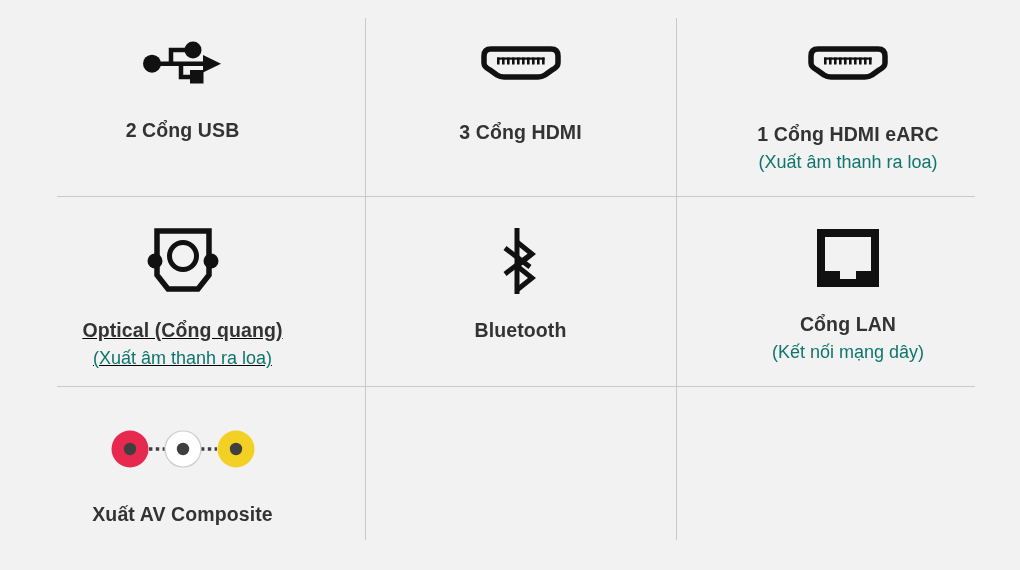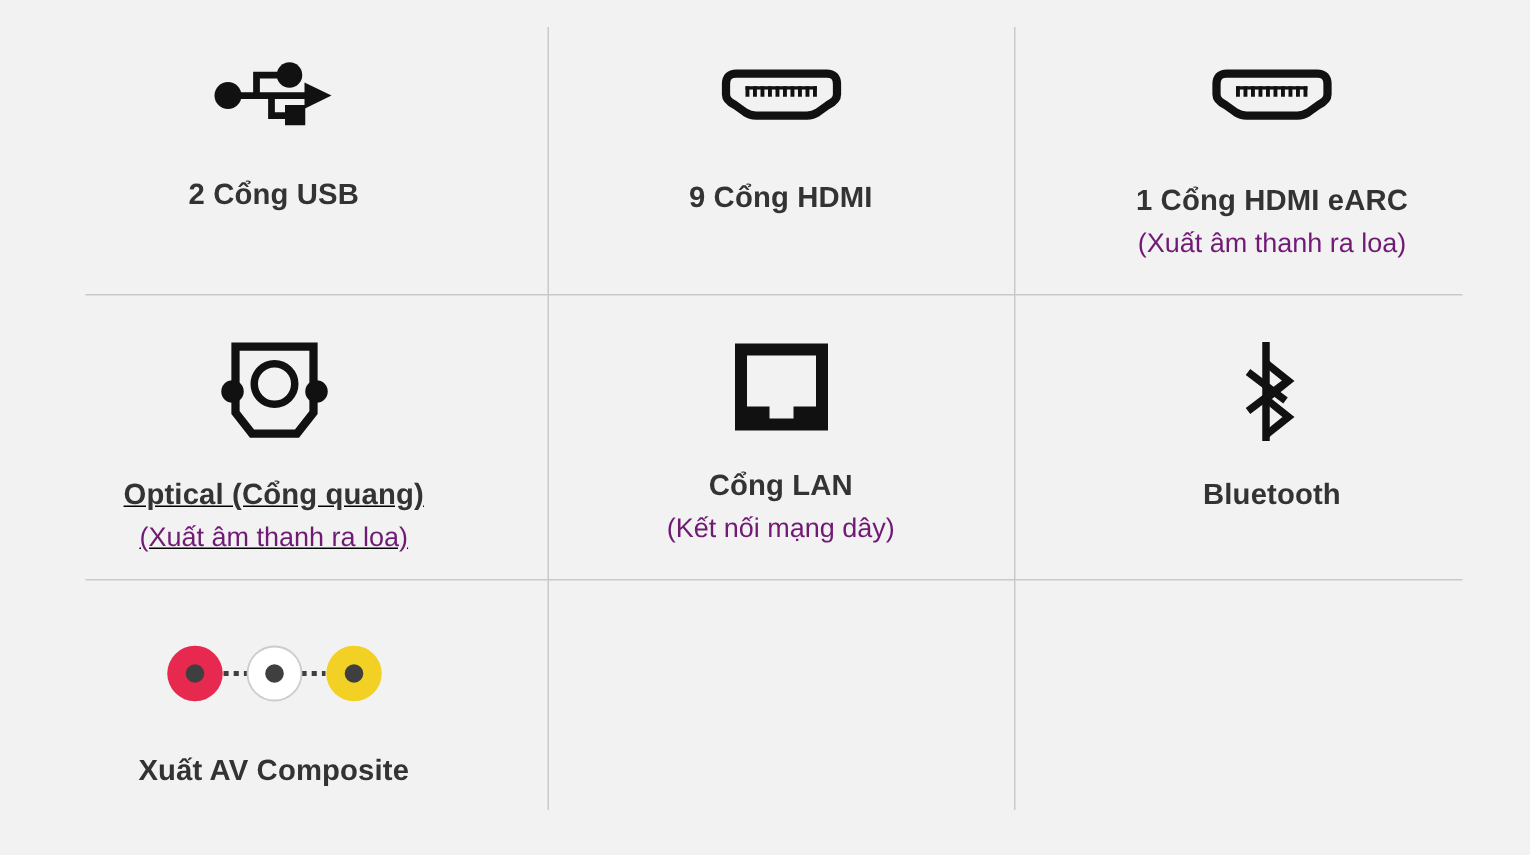--- a/index.html
+++ b/index.html
@@ -70,21 +70,21 @@
   .title {
     font-size: 19.5px;
     font-weight: bold;
     color: #333333;
     letter-spacing: 0.1px;
     white-space: nowrap;
   }
   .subtitle {
     font-size: 18px;
     font-weight: normal;
-    color: #701a75;
+    color: #0f766e;
     margin-top: 4px;
     white-space: nowrap;
   }
 
   
   .c-usb  .icon-wrap { margin-top: 24px; }
   .c-usb  .labels    { margin-top: 16px; }
 
   .c-hdmi .icon-wrap { margin-top: 24px; }
   .c-hdmi .labels    { margin-top: 18px; }
@@ -149,21 +149,21 @@
           <rect x="44" y="11.5" width="2.6" height="7"></rect>
           <rect x="49" y="11.5" width="2.6" height="7"></rect>
           <rect x="54" y="11.5" width="2.6" height="7"></rect>
           <rect x="59" y="11.5" width="2.6" height="7"></rect>
           <rect x="64" y="11.5" width="2.6" height="7"></rect>
           <rect x="19" y="11.5" width="47.6" height="2.2"></rect>
         </g>
       </svg>
     </div>
     <div class="labels">
-      <div class="title">9 Cổng HDMI</div>
+      <div class="title">3 Cổng HDMI</div>
     </div>
   </div>
 
   <div class="cell c-earc">
     <div class="icon-wrap">
       <svg width="86" height="34" viewBox="0 0 86 34">
         <path d="M6 10 Q6 3 13 3 L73 3 Q80 3 80 10 L80 17 Q80 21 74 24 L67 29 Q64 31 60 31 L26 31 Q22 31 19 29 L12 24 Q6 21 6 17 Z" fill="none" stroke="#111111" stroke-width="5.5" stroke-linejoin="round"></path>
         <g fill="#111111">
           <rect x="19" y="11.5" width="2.6" height="7"></rect>
           <rect x="24" y="11.5" width="2.6" height="7"></rect>
@@ -197,49 +197,49 @@
         <circle cx="42" cy="33" r="13.5" fill="none" stroke="#111111" stroke-width="5"></circle>
       </svg>
     </div>
     <div class="labels">
       <div class="title">Optical (Cổng quang)</div>
       <div class="subtitle">(Xuất âm thanh ra loa)</div>
     </div>
   </div>
 
 
-  <div class="cell c-lan">
-    <div class="icon-wrap">
-      <svg width="66" height="62" viewBox="0 0 66 62">
-        <rect x="2" y="2" width="62" height="58" fill="#111111"></rect>
-        <path d="M10 10 L56 10 L56 44 L41 44 L41 52 L25 52 L25 44 L10 44 Z" fill="#f2f2f2"></path>
-      </svg>
-    </div>
-    <div class="labels">
-      <div class="title">Cổng LAN</div>
-      <div class="subtitle">(Kết nối mạng dây)</div>
-    </div>
-  </div>
-
   <div class="cell c-bt">
     <div class="icon-wrap">
       <svg width="44" height="72" viewBox="0 0 44 72">
         <g fill="none" stroke="#111111" stroke-width="5" stroke-linejoin="miter" stroke-linecap="butt">
           <path d="M18 3 L18 69"></path>
           <path d="M18 17 L33 29 L18 41 L33 53 L18 65"></path>
           <path d="M6 23 L31 42"></path>
           <path d="M6 49 L31 30"></path>
         </g>
       </svg>
     </div>
     <div class="labels">
       <div class="title">Bluetooth</div>
     </div>
   </div>
 
+  <div class="cell c-lan">
+    <div class="icon-wrap">
+      <svg width="66" height="62" viewBox="0 0 66 62">
+        <rect x="2" y="2" width="62" height="58" fill="#111111"></rect>
+        <path d="M10 10 L56 10 L56 44 L41 44 L41 52 L25 52 L25 44 L10 44 Z" fill="#f2f2f2"></path>
+      </svg>
+    </div>
+    <div class="labels">
+      <div class="title">Cổng LAN</div>
+      <div class="subtitle">(Kết nối mạng dây)</div>
+    </div>
+  </div>
+
   <div class="cell c-av">
     <div class="icon-wrap">
       <svg width="150" height="42" viewBox="0 0 150 42">
 
         <g stroke="#3f3f3f" stroke-width="3.4" stroke-linecap="butt" stroke-dasharray="3.4 3.4">
           <path d="M41 21 L57 21"></path>
           <path d="M93 21 L109 21"></path>
         </g>
 
         <circle cx="22" cy="21" r="18.5" fill="#e8294f"></circle>

